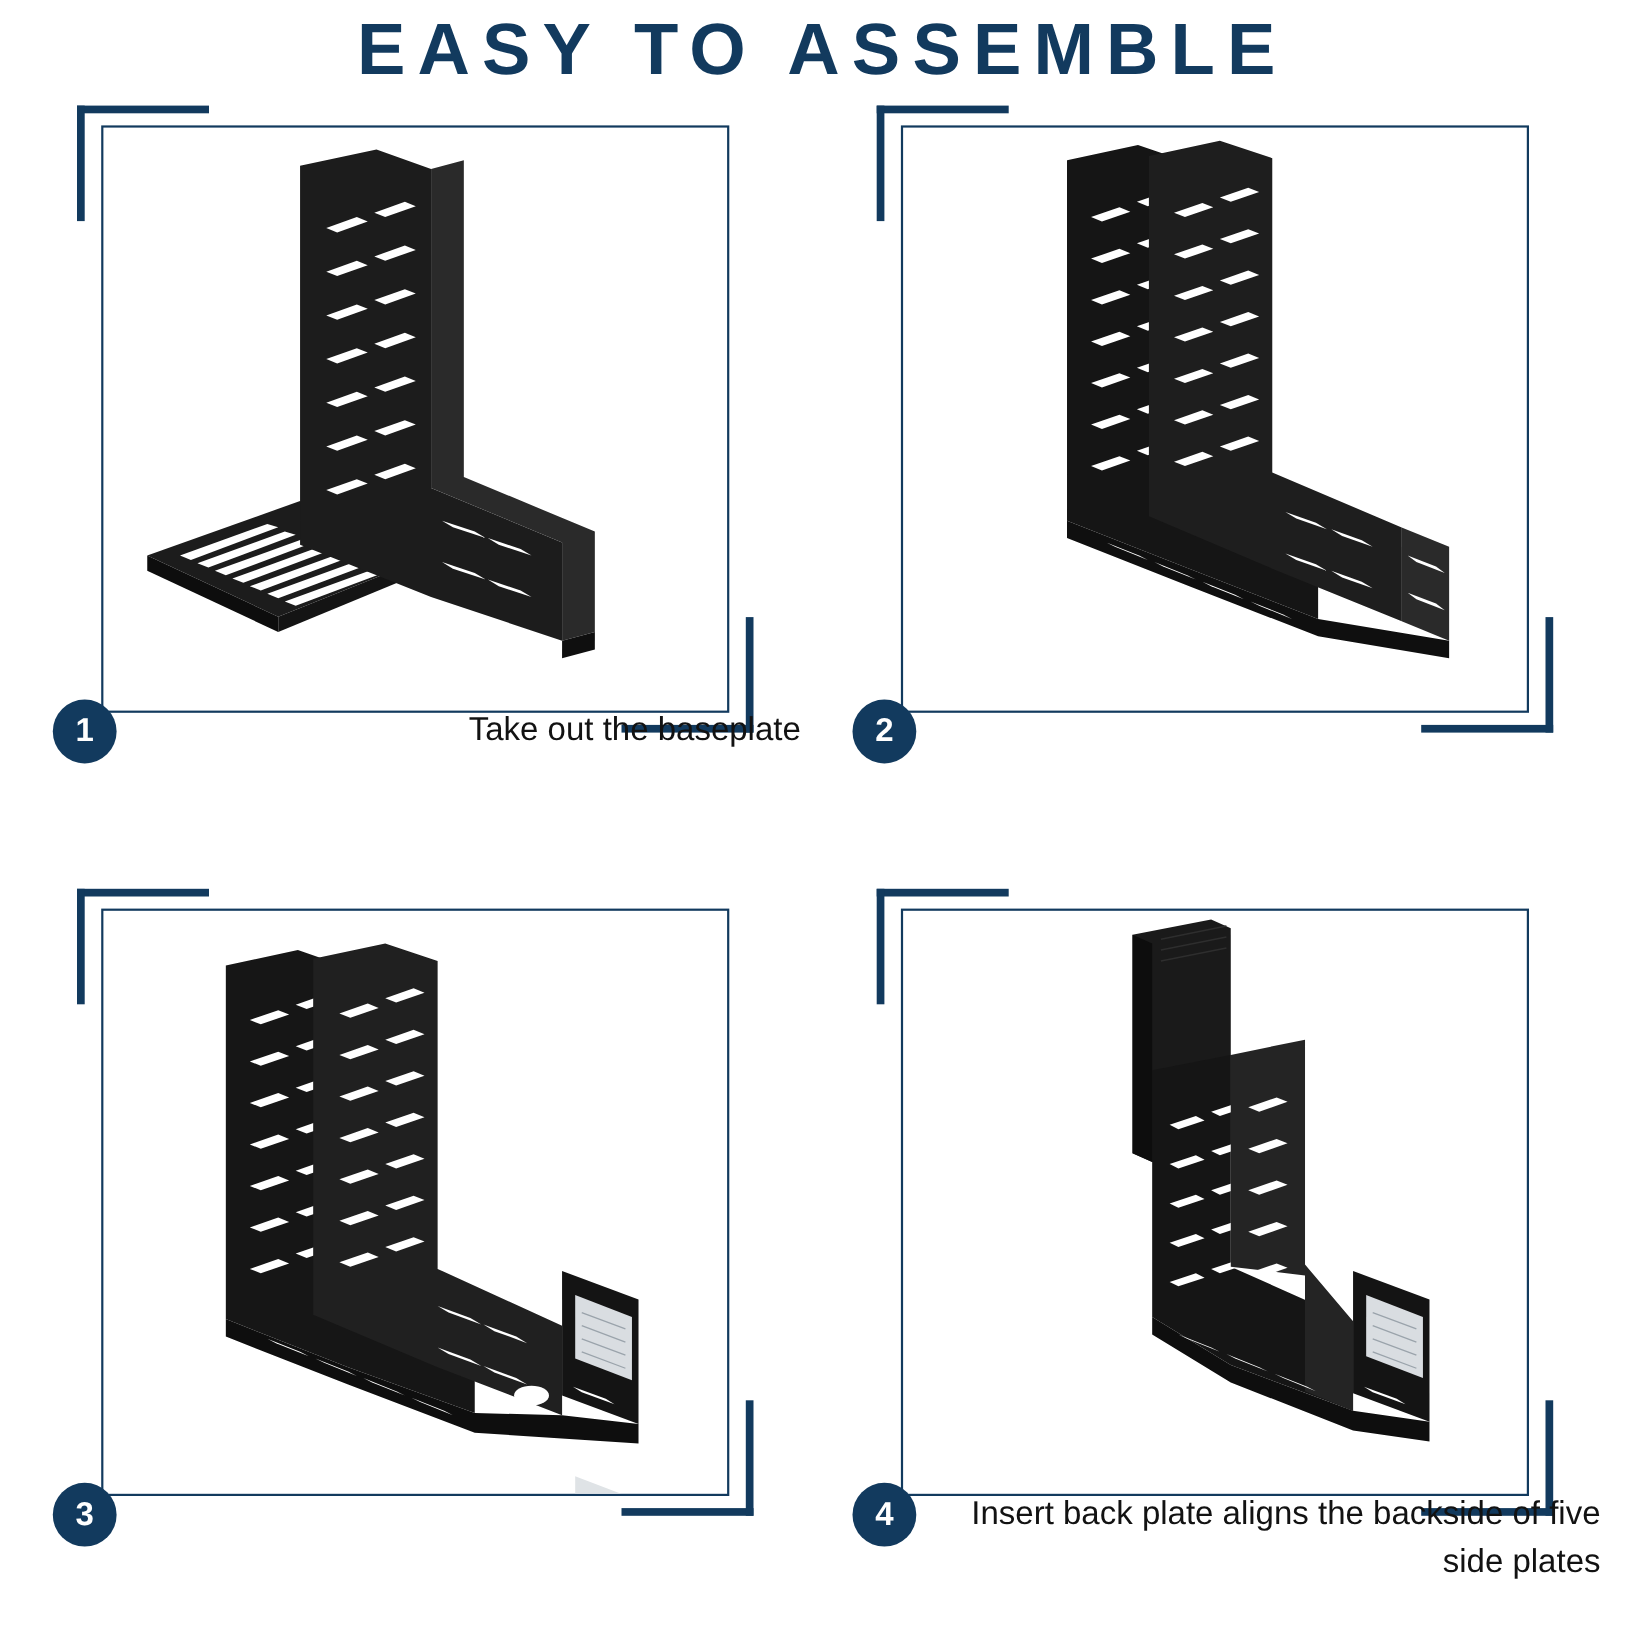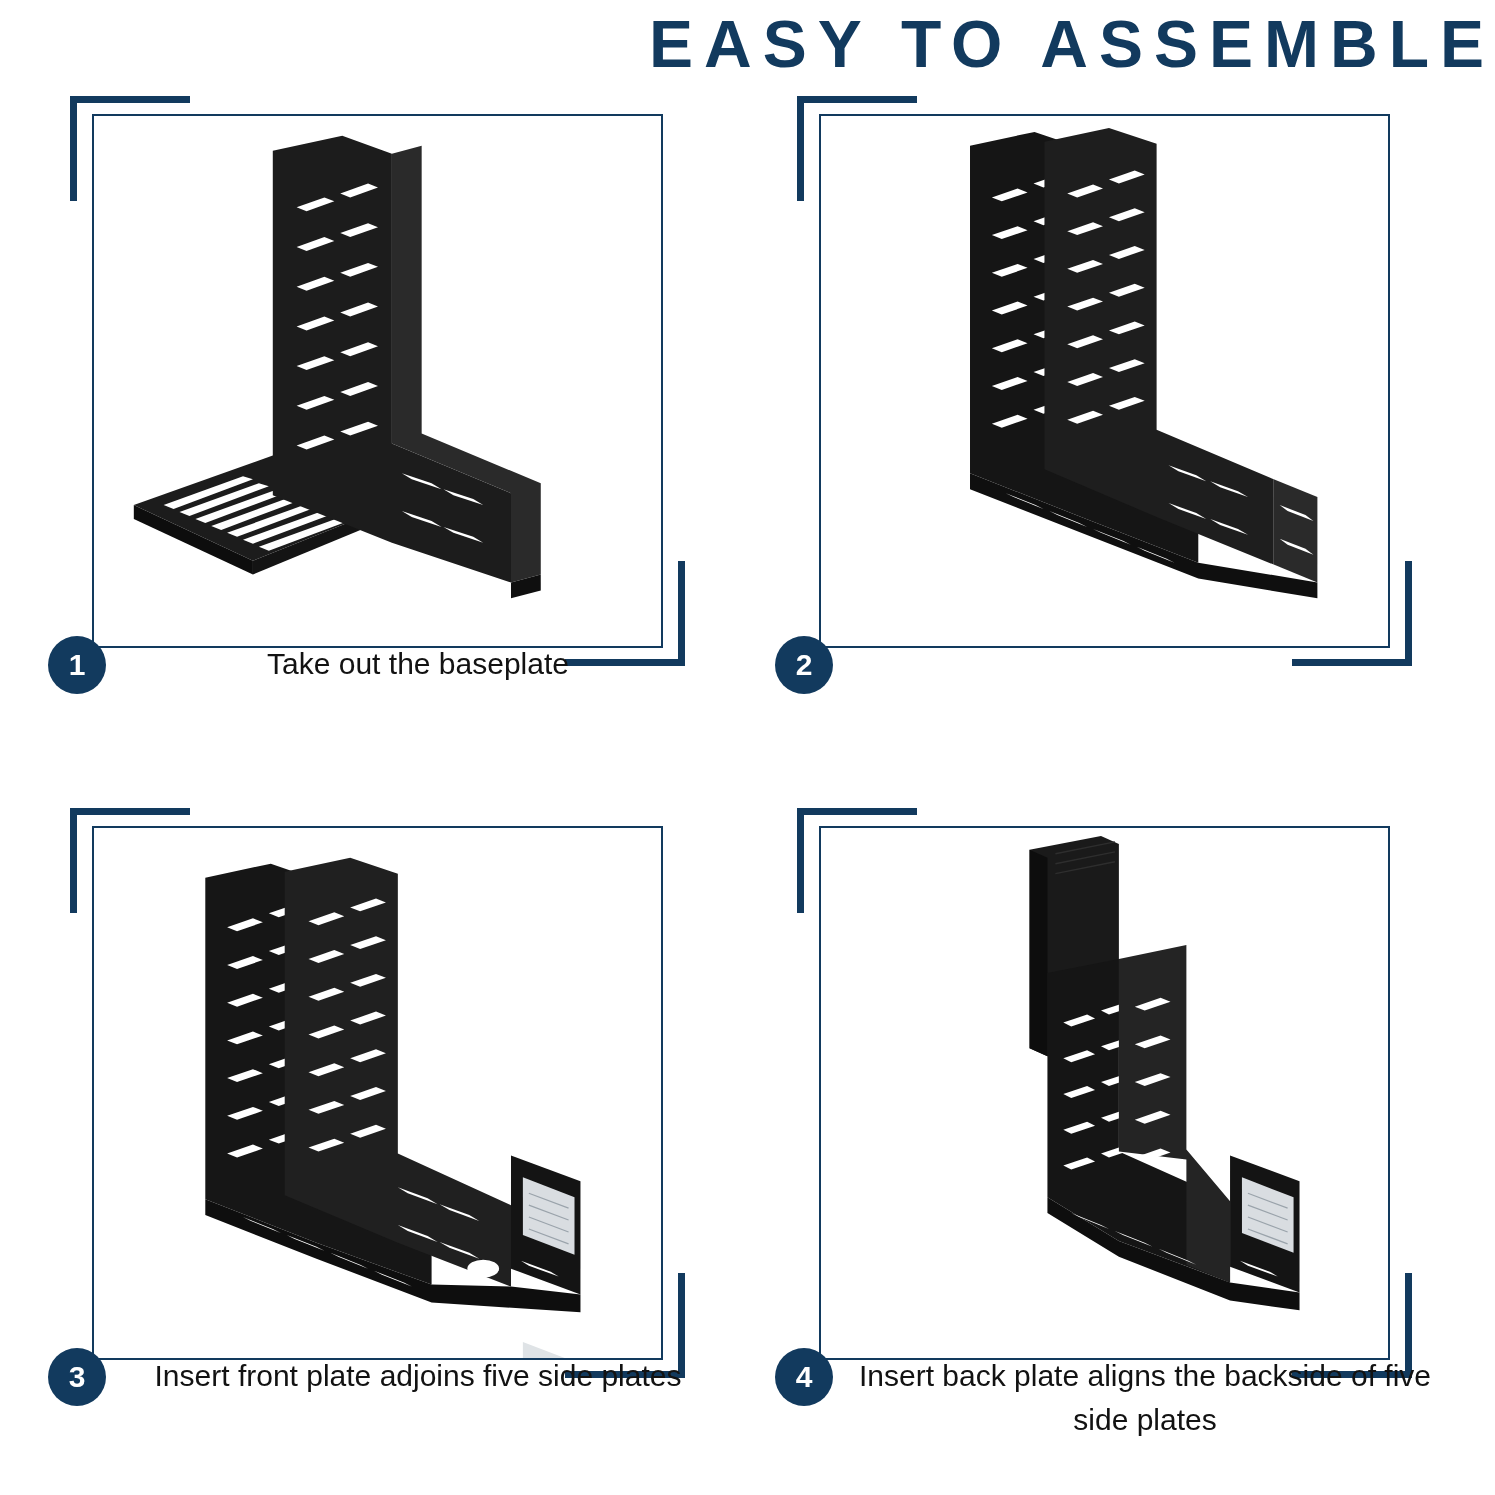--- a/index.html
+++ b/index.html
@@ -22,21 +22,21 @@
     height: 1495px;
     box-sizing: border-box;
   }
 
   
   .title {
     position: absolute;
     top: 4px;
     left: 0;
     width: 1495px;
-    text-align: right;
+    text-align: center;
     font-size: 66px;
     font-weight: bold;
     letter-spacing: 11px;
     color: #123A5E;
     line-height: 80px;
     white-space: nowrap;
   }
 
   
   .steps {
@@ -101,21 +101,21 @@
     display: flex;
     align-items: center;
     justify-content: center;
   }
 
   .caption {
     position: absolute;
     left: 60px;
     top: 546px;
     width: 620px;
-    text-align: center;
+    text-align: right;
     font-size: 30px;
     line-height: 44px;
     color: #121212;
   }
 
   
   .art {
     position: absolute;
     left: 0; top: 0; right: 0; bottom: 0;
   }
@@ -349,21 +349,20 @@
                   <polygon points="238,428 268,440 276,444 246,432"></polygon>
                   <polygon points="282,446 312,458 320,462 290,450"></polygon>
                   <ellipse cx="392" cy="444" rx="16" ry="9"></ellipse>
                 </g>
               </g>
             </svg>
           </div>
         </div>
       </div>
       <div class="badge">3</div>
-      <div class="caption">Insert front plate adjoins five side plates</div>
     </div>
 
     <div class="step step-4">
       <div class="frame">
         <div class="corner tl"></div>
         <div class="corner br"></div>
         <div class="frame-inner">
           <div class="art">
             <svg viewBox="0 0 571 534" preserveAspectRatio="xMidYMid meet">
 

